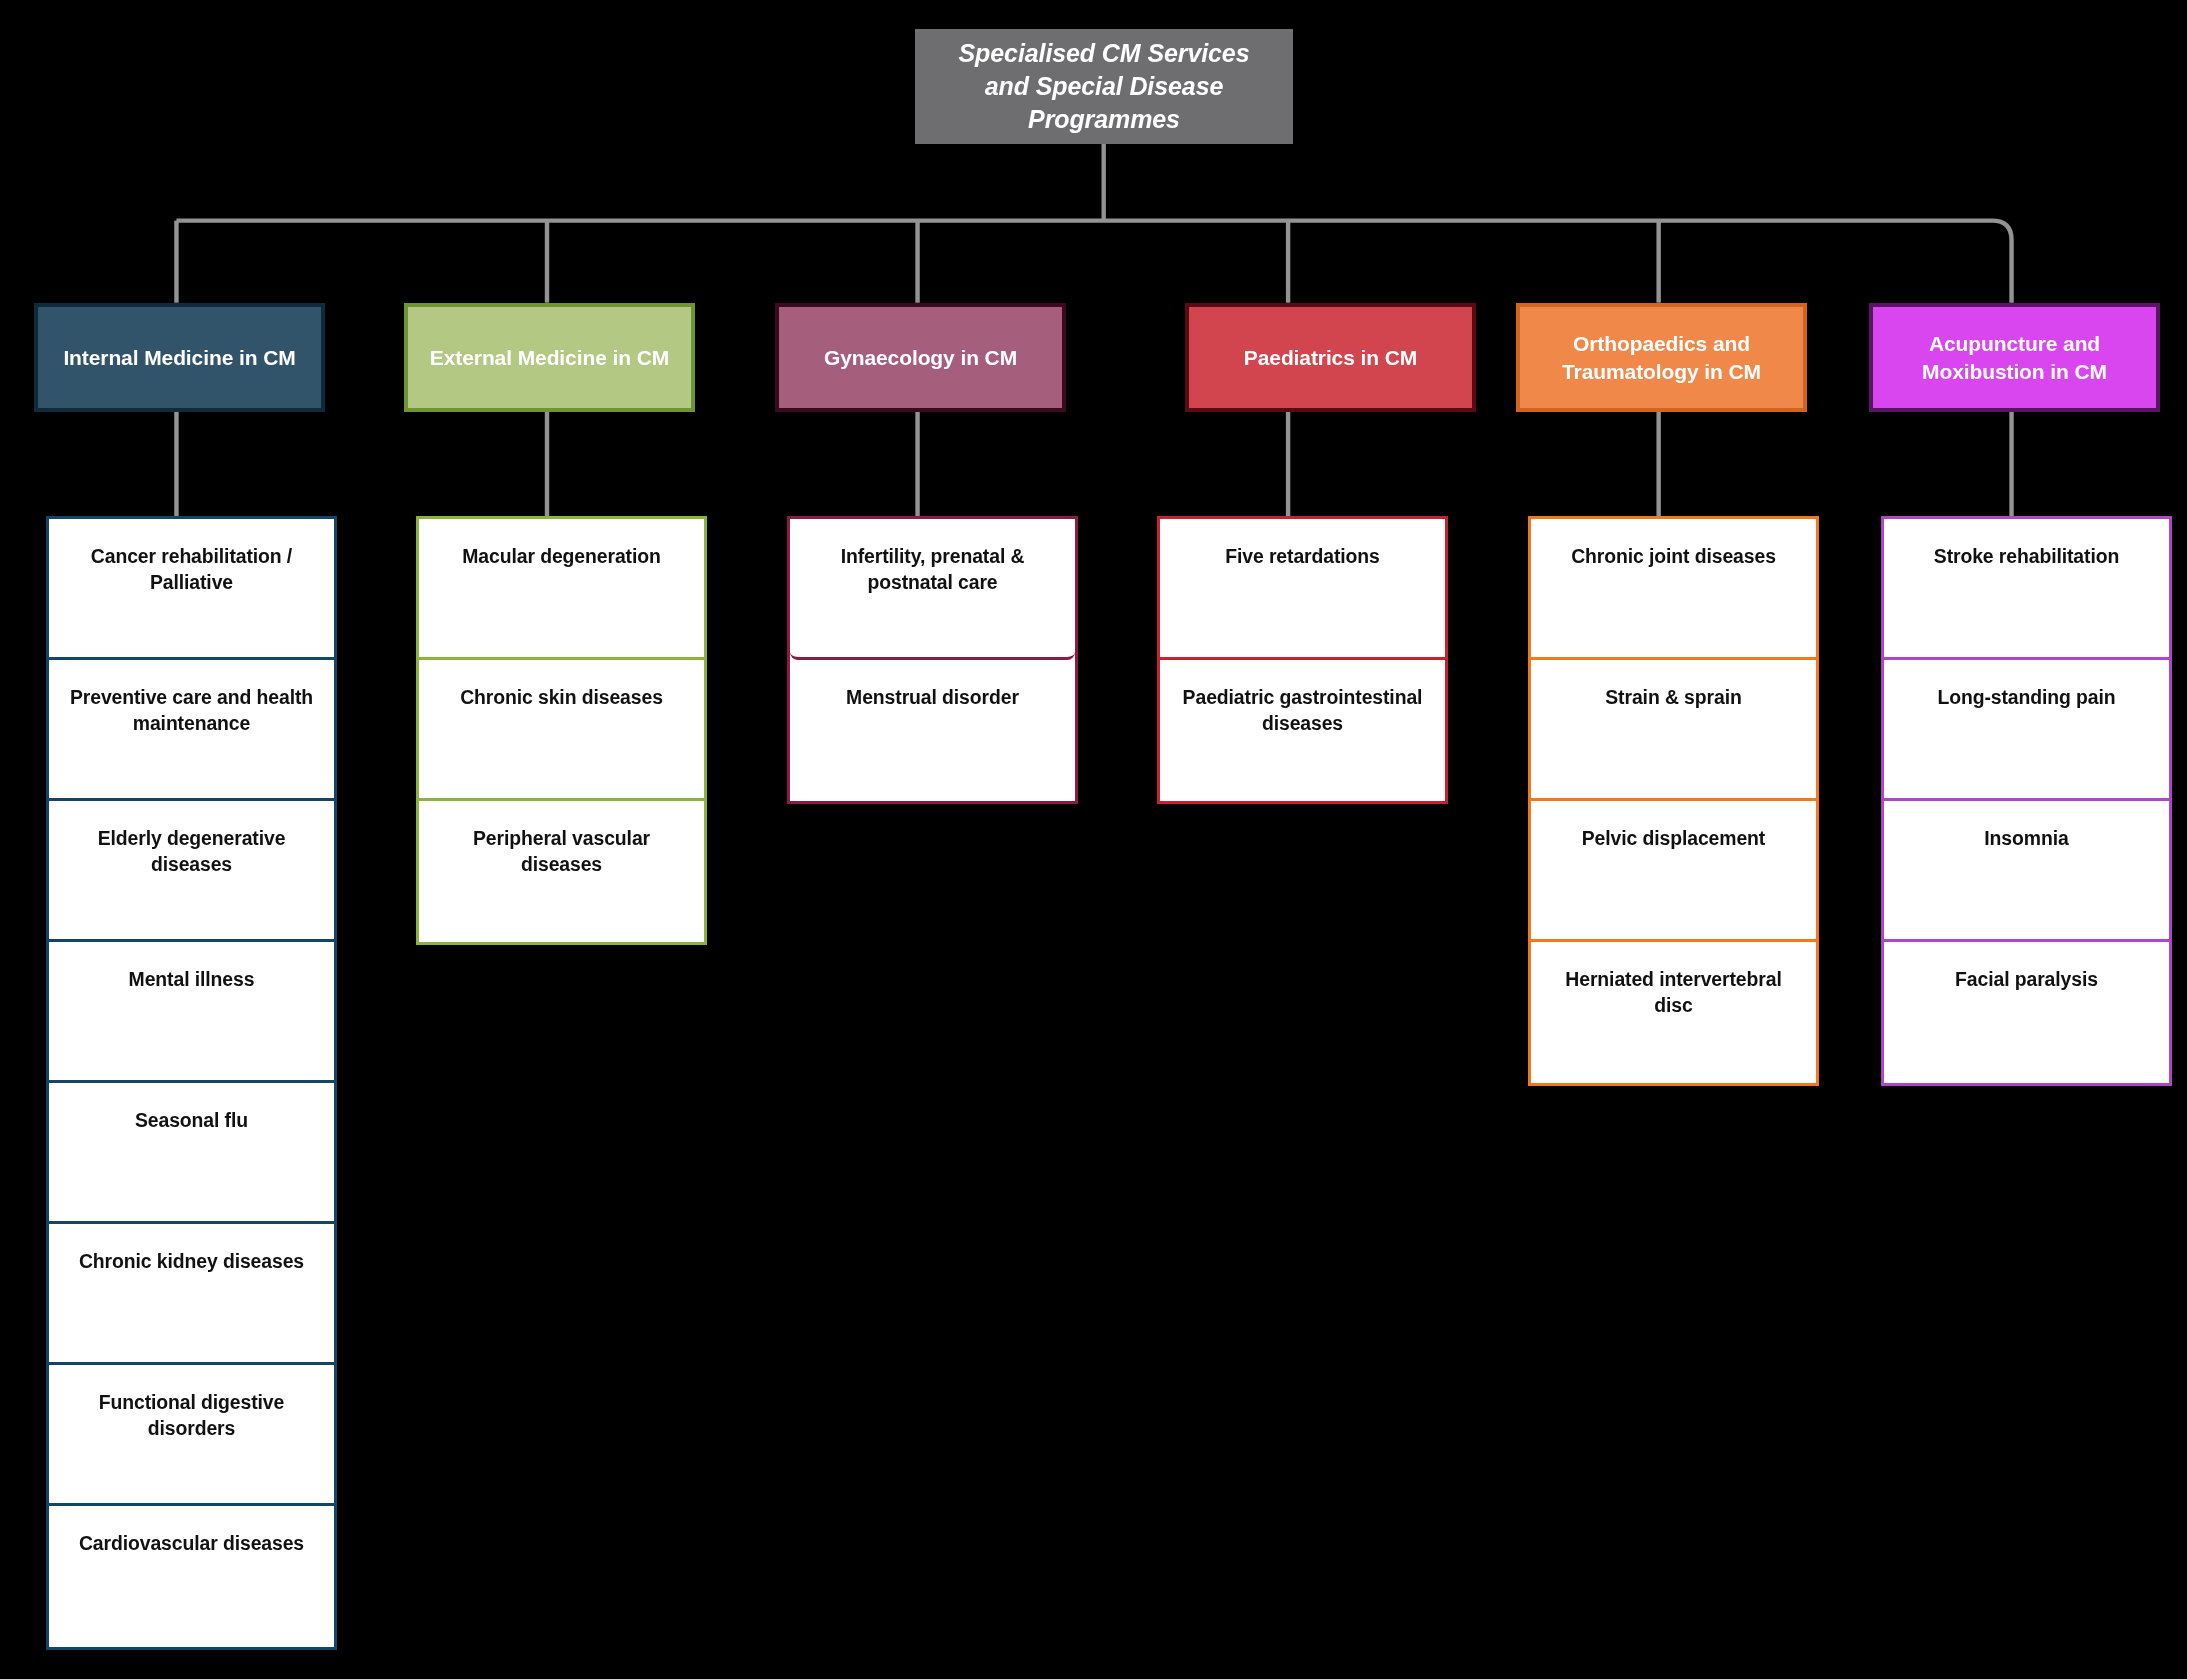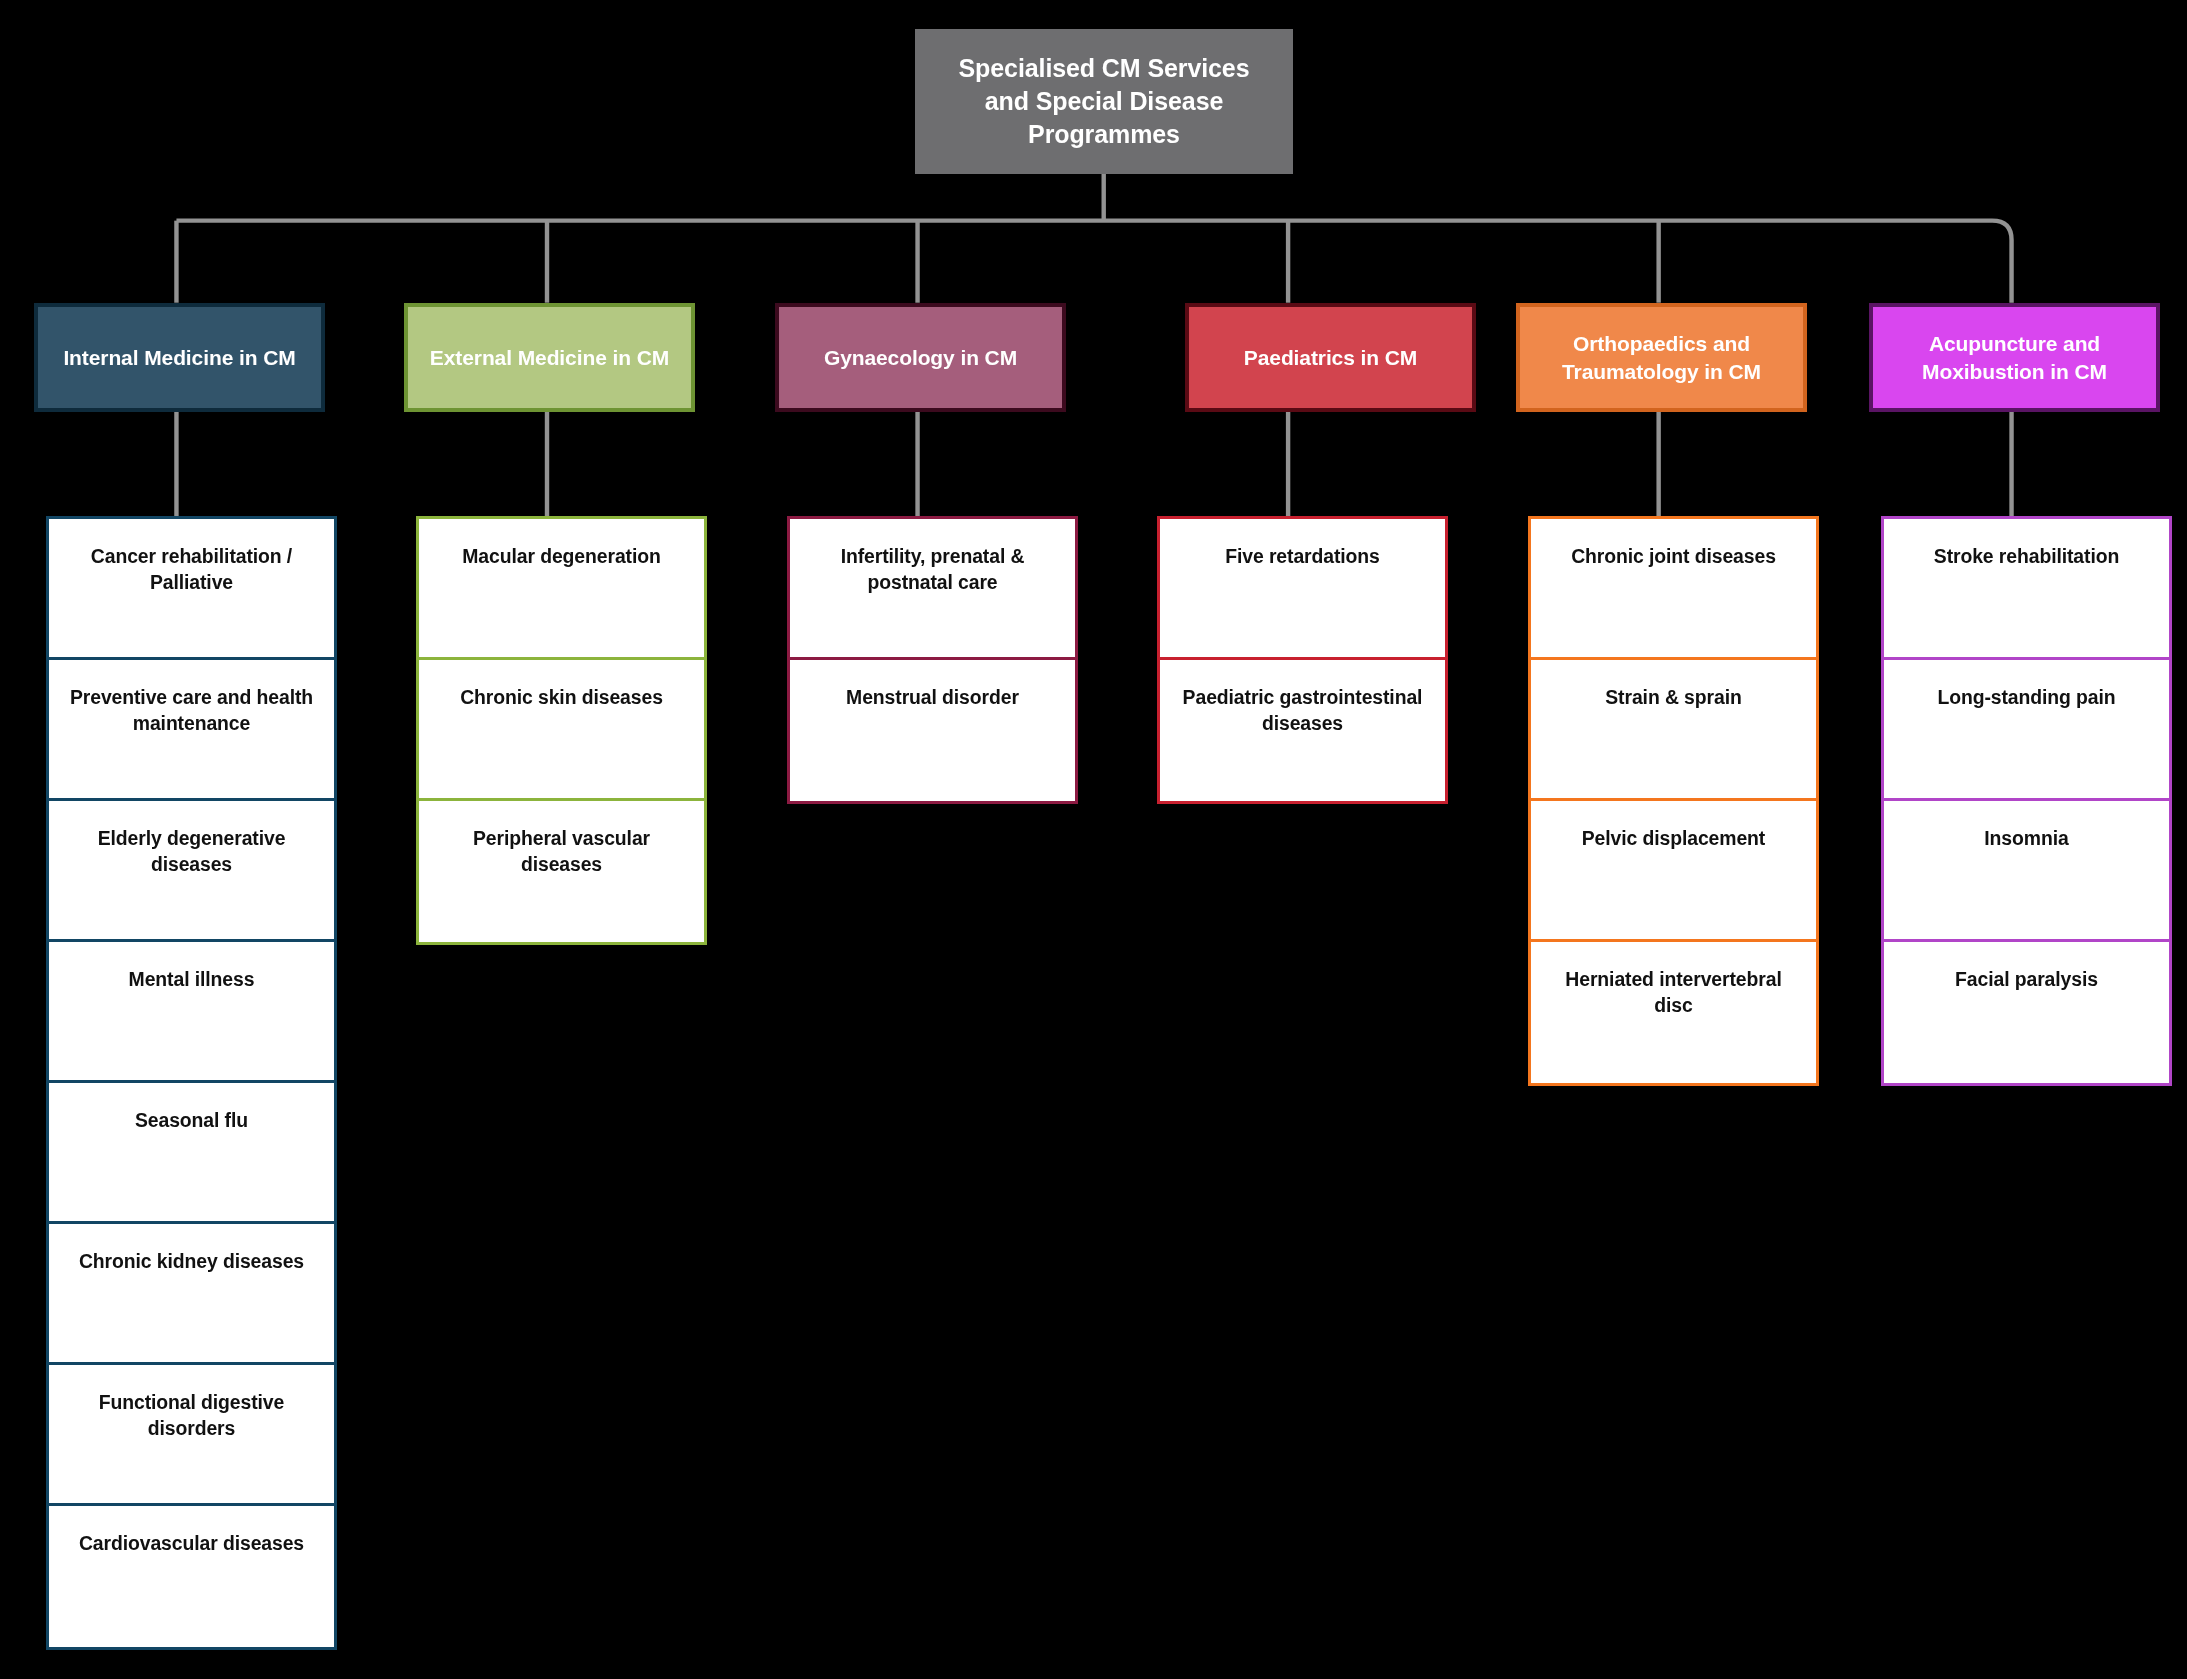--- a/index.html
+++ b/index.html
@@ -15,26 +15,27 @@
     font-family: "Liberation Sans", sans-serif;
     position: relative;
   }
 
   
   #root-node {
     position: absolute;
     left: 915px;
     top: 29px;
     width: 378px;
-    height: 145px;
+    height: 115px;
     background: #6E6E70;
     display: flex;
     align-items: center;
     justify-content: center;
     padding: 0 23px;
+    font-style: italic;
   }
   #root-node .root-label {
     color: #FFFFFF;
     font-size: 25px;
     font-weight: bold;
     line-height: 1.32;
     text-align: center;
     letter-spacing: -0.1px;
   }
 
@@ -180,21 +181,21 @@
         <div class="child-box" style="border-bottom-color: rgb(140, 180, 60);">
           <span class="child-label">Peripheral vascular diseases</span>
         </div>
       </div>
     </div>
     <div class="column" style="left: 775px;">
       <div class="col-header" style="background: rgb(165, 94, 124); border-color: rgb(60, 10, 30);">
         <span class="hdr-label">Gynaecology in CM</span>
       </div>
       <div class="children" style="border-color: rgb(140, 26, 66);">
-        <div class="child-box" style="border-bottom-color: rgb(140, 26, 66);">
+        <div class="child-box" style="border-bottom-color: rgb(140, 26, 66); border-radius: 8px;">
           <span class="child-label">Infertility, prenatal &amp; postnatal care</span>
         </div>
         <div class="child-box" style="border-bottom-color: rgb(140, 26, 66);">
           <span class="child-label">Menstrual disorder</span>
         </div>
       </div>
     </div>
     <div class="column" style="left: 1145px; padding-left: 40px;">
       <div class="col-header" style="background: rgb(210, 68, 78); border-color: rgb(90, 10, 20);">
         <span class="hdr-label">Paediatrics in CM</span>

